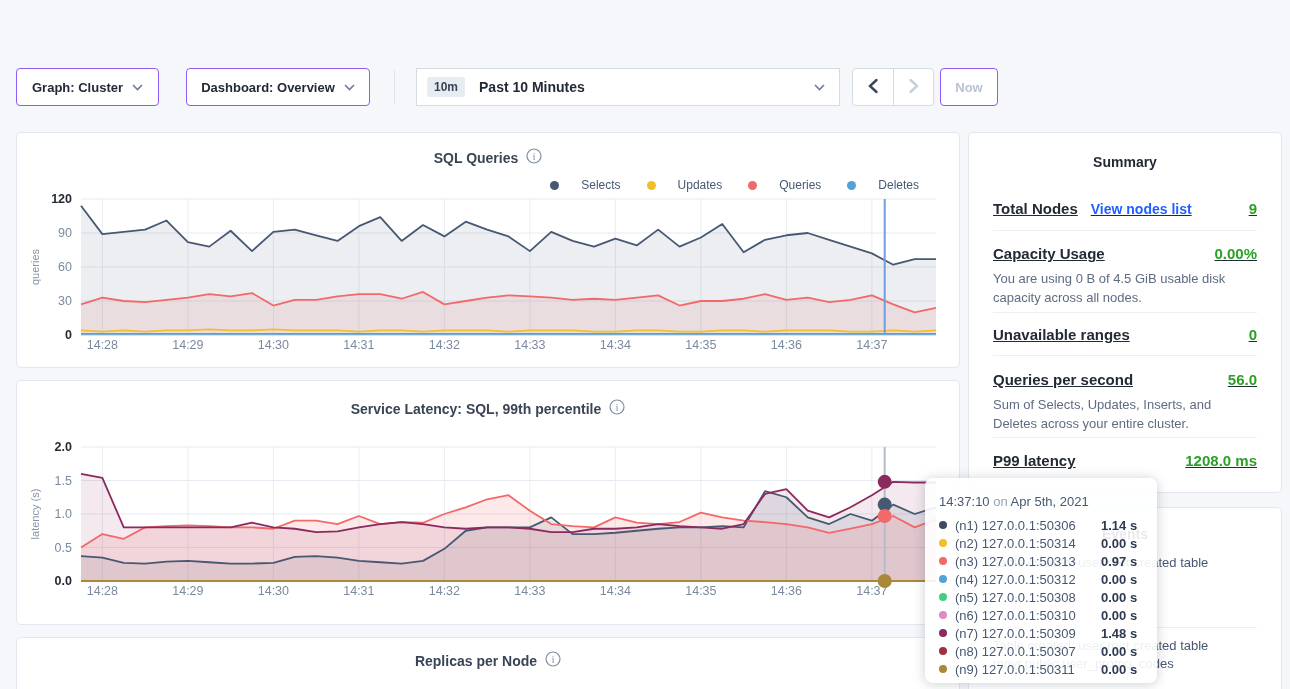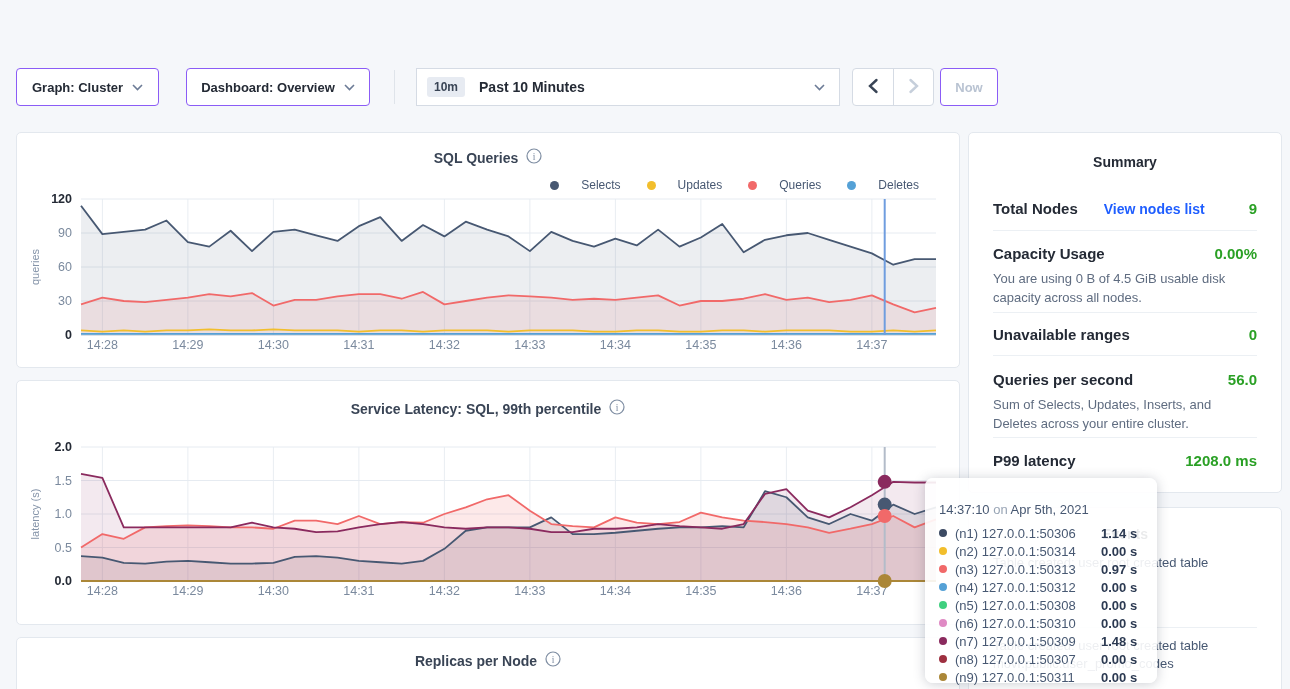--- a/index.html
+++ b/index.html
@@ -29,32 +29,32 @@
   .chart-title-row{position:absolute;left:0;right:0;display:flex;align-items:center;justify-content:center;gap:8px;}
   .chart-title{font-size:14px;font-weight:700;color:#394455;}
   .legend{position:absolute;top:45px;right:40px;display:flex;gap:26px;align-items:center;}
   .legend-item{display:flex;align-items:center;gap:22px;cursor:pointer;}
   .legend-dot{width:9px;height:9px;border-radius:50%;}
   .legend-label{font-size:12px;color:#475872;}
   svg.chart{position:absolute;left:0;top:0;}
   
   .side-title{position:absolute;left:0;right:0;text-align:center;font-size:14px;font-weight:700;color:#242a35;}
   .sum-row{position:absolute;left:24px;right:24px;}
-  .sum-line{display:flex;align-items:flex-end;}
+  .sum-line{display:flex;align-items:flex-end;text-decoration:underline;}
   .sum-label{font-size:15px;font-weight:700;color:#242a35;}
-  .sum-link{font-size:14px;font-weight:700;color:#1f5eff;margin-left:26px;text-decoration:none;cursor:pointer;}
+  .sum-link{font-size:14px;font-weight:700;color:#1f5eff;margin-left:13px;text-decoration:none;cursor:pointer;}
   .sum-value{margin-left:auto;font-size:15px;font-weight:700;color:#2aa025;}
   .sum-desc{font-size:13px;color:#5f6c80;line-height:19px;margin-top:7px;}
   .divider{position:absolute;left:24px;right:24px;height:1px;background:#ecf0f4;}
   
   .event-item{position:absolute;left:24px;right:20px;font-size:13px;color:#475872;line-height:18px;}
   
   .tooltip{position:absolute;left:925px;top:478px;width:232px;height:205px;box-sizing:border-box;
     background:rgba(255,255,255,0.9);border-radius:8px;box-shadow:0 1px 12px rgba(50,60,80,0.25);
-    padding:24px 14px;z-index:10;}
+    padding:16px 14px;z-index:10;}
   .tt-header{font-size:13px;color:#475872;margin-bottom:7px;}
   .tt-sep{color:#98a5b5;}
   .tt-row{display:flex;align-items:center;height:18px;font-size:13px;color:#475872;}
   .tt-dot{width:8px;height:8px;border-radius:50%;margin-right:8px;flex:0 0 auto;}
   .tt-name{min-width:146px;}
   .tt-value{font-weight:700;color:#2c3a52;}
 </style>
 </head>
 <body>
 

